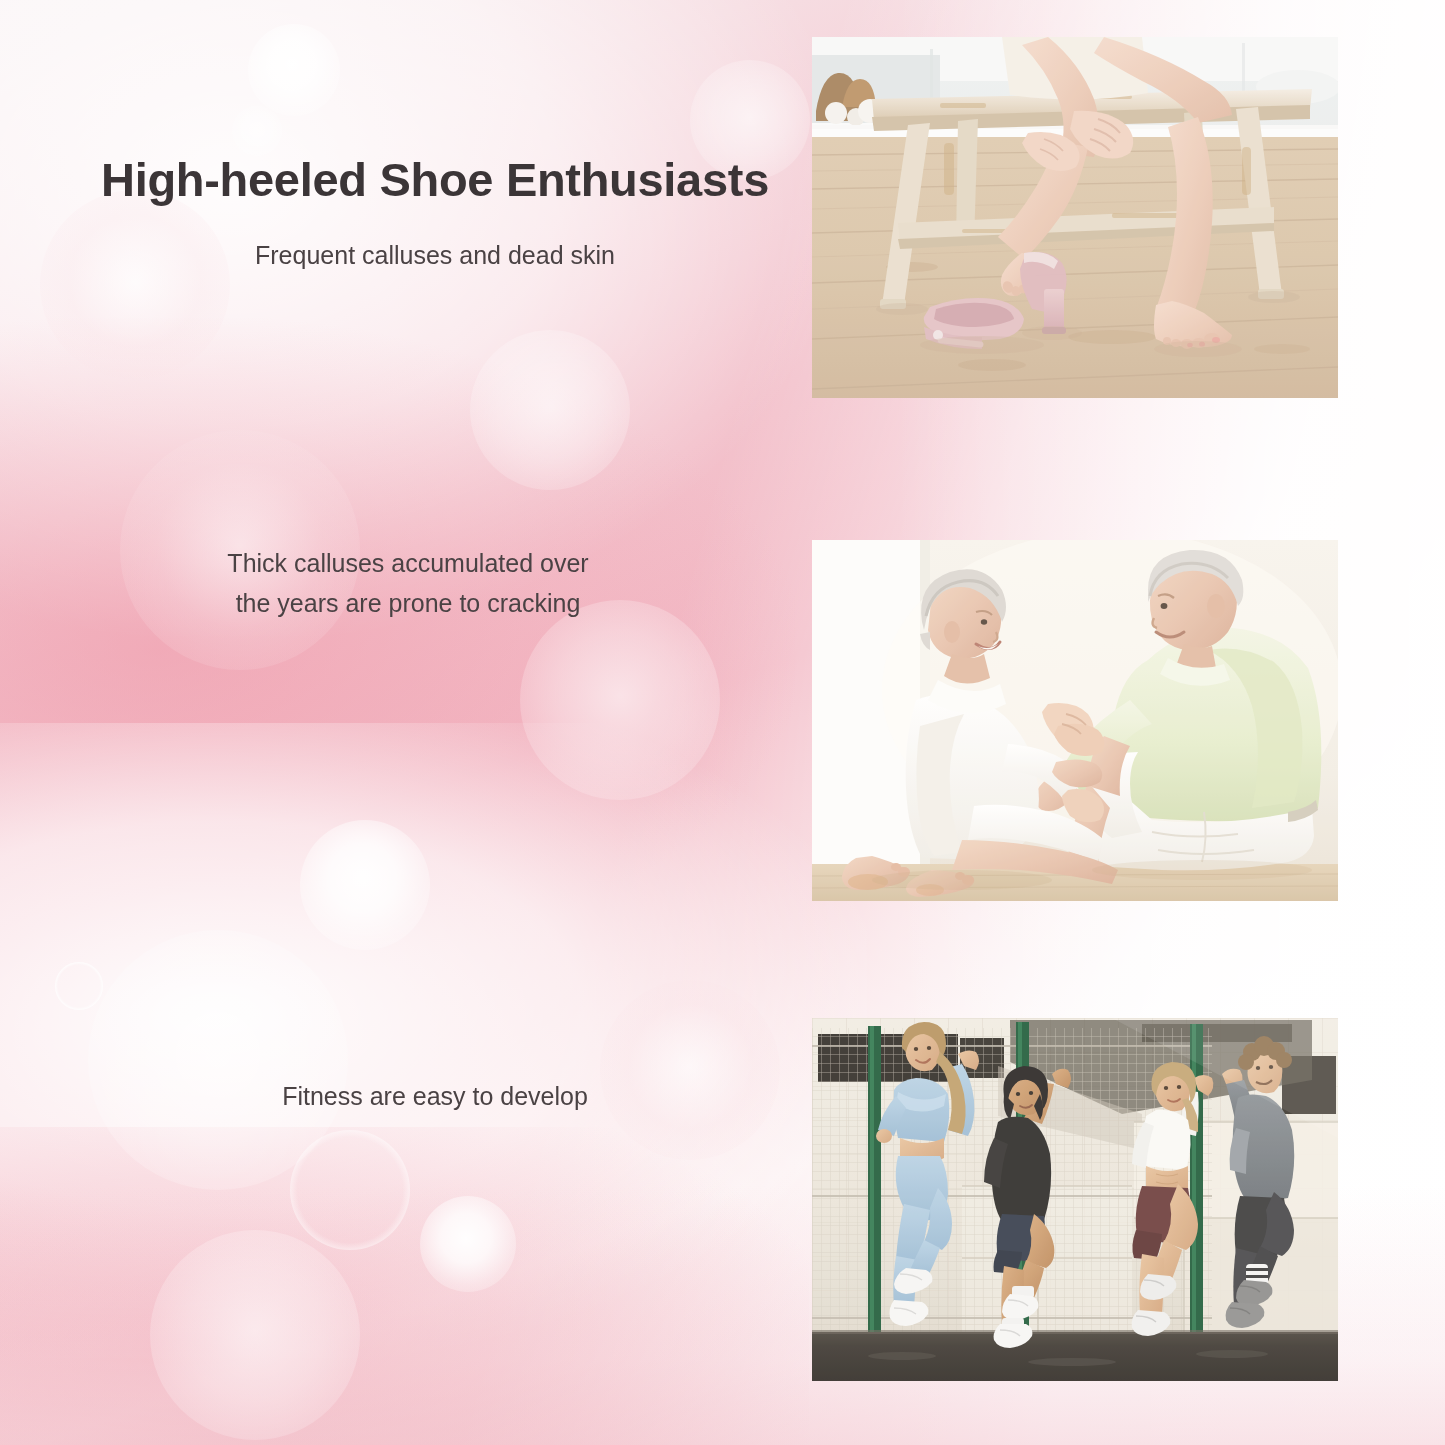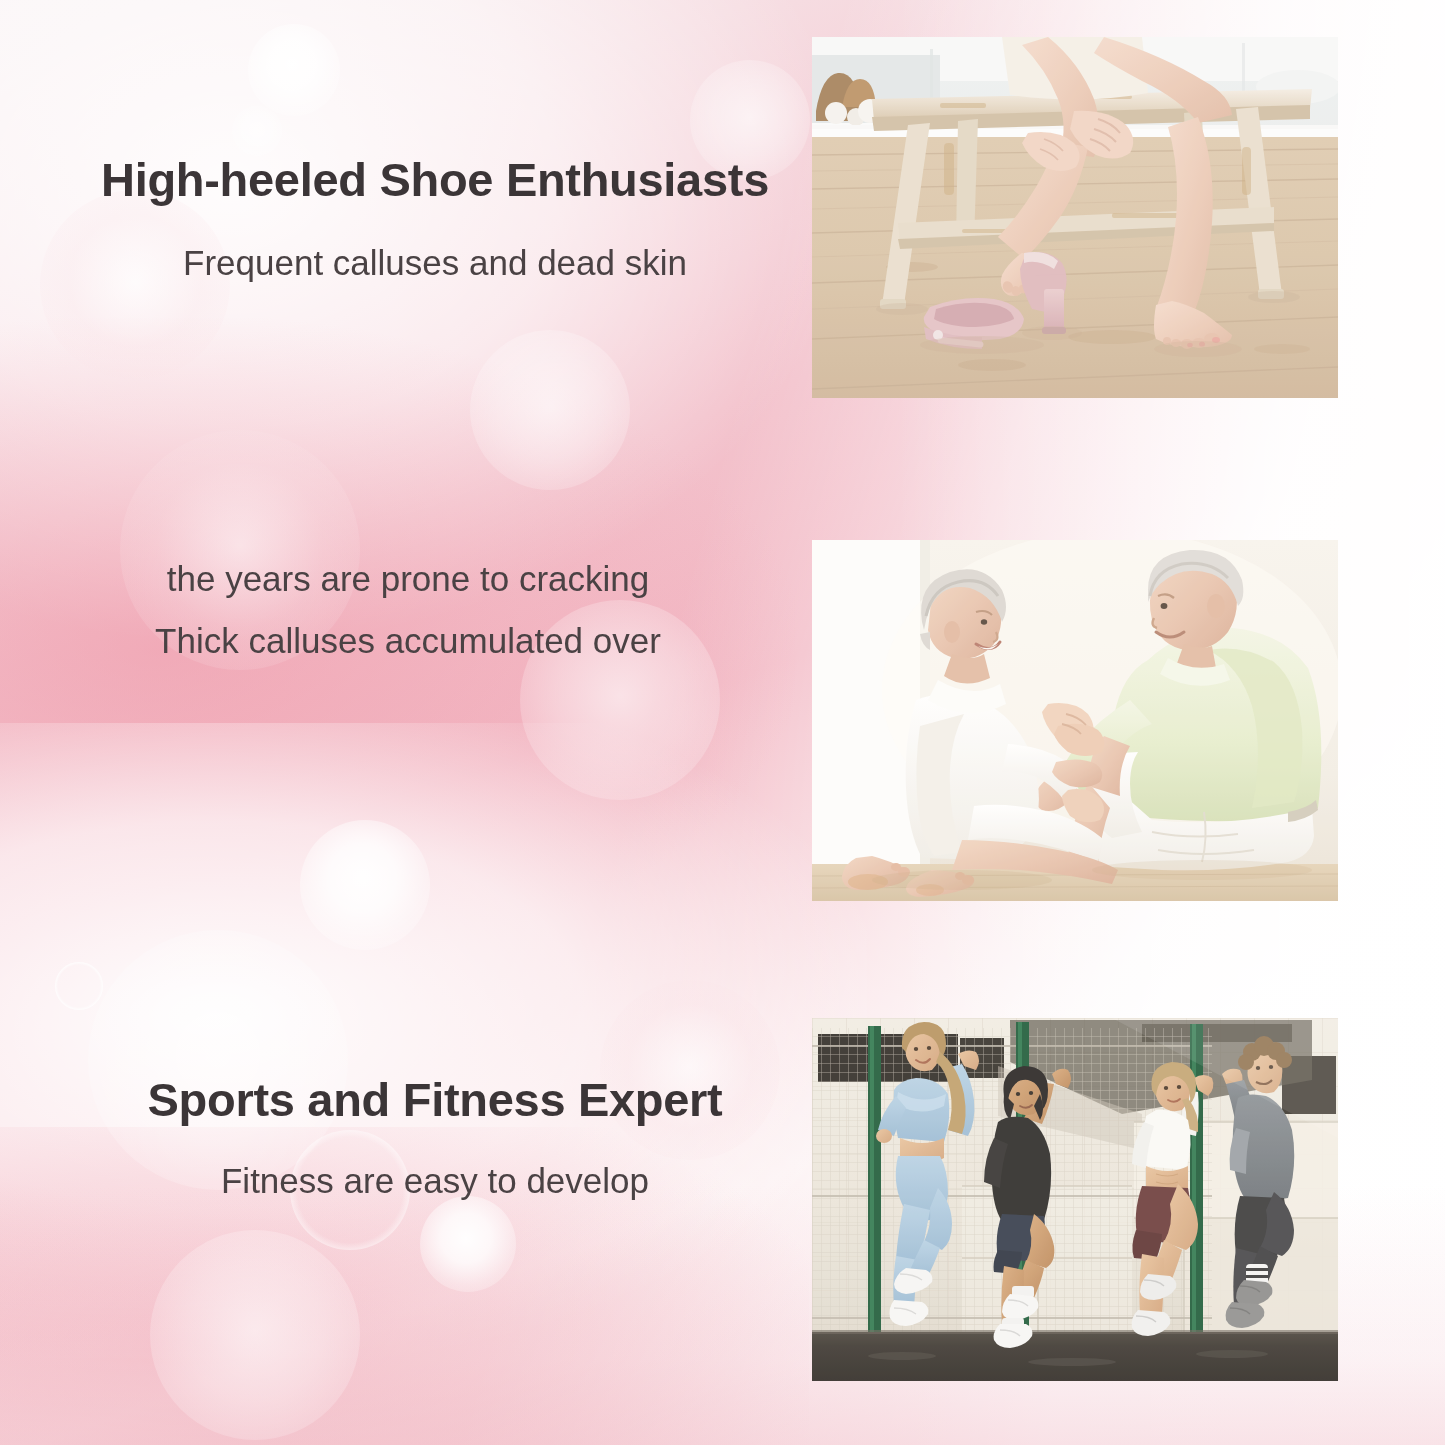--- a/index.html
+++ b/index.html
@@ -140,25 +140,25 @@
   .headline {
     font-size: 47px;
     font-weight: bold;
     color: #3b3537;
     letter-spacing: -0.3px;
     line-height: 1.08;
     white-space: nowrap;
     margin: 0;
   }
   .subline {
-    font-size: 35px;
+    font-size: 25px;
     font-weight: normal;
     color: #4a4244;
     line-height: 1.42;
-    margin: 12px;
+    margin: 4px;
     white-space: nowrap;
   }
   #block-1 { left: 60px;  top: 155px;  width: 750px; }
   #block-1 .headline { margin-bottom: 32px; }
   #block-2 { left: 0px;   top: 542px;  width: 816px; }
   #block-2 .headline { margin-bottom: 38px; }
   #block-3 { left: 60px;  top: 1075px; width: 750px; }
   #block-3 .headline { margin-bottom: 30px; }
 
   
@@ -199,26 +199,25 @@
   <div class="bokeh soft" style="left:150px;  top:1230px; width:210px; height:210px;"></div>
   <div class="bokeh pinkish" style="left:600px;  top:980px;  width:180px; height:180px;"></div>
   <div class="bokeh soft" style="left:690px;  top:60px;   width:120px; height:120px;"></div>
 
   <div class="text-block" id="block-1">
     <h2 class="headline">High-heeled Shoe Enthusiasts</h2>
     <p class="subline">Frequent calluses and dead skin</p>
   </div>
 
   <div class="text-block" id="block-2">
+    <p class="subline">Thick calluses accumulated over</p>
     <p class="subline">the years are prone to cracking</p>
-    <p class="subline">Thick calluses accumulated over</p>
   </div>
 
   <div class="text-block" id="block-3">
-    <h2 class="headline">Sports and Fitness Expert</h2>
     <p class="subline">Fitness are easy to develop</p>
   </div>
 
   <div class="photo" id="photo-1">
     <svg viewBox="0 0 526 361" preserveAspectRatio="none" aria-hidden="true">
       <defs>
         <linearGradient id="p1wall" x1="0" y1="0" x2="0" y2="1">
           <stop offset="0" stop-color="#eef1f1"></stop>
           <stop offset="1" stop-color="#e4e9ea"></stop>
         </linearGradient>

